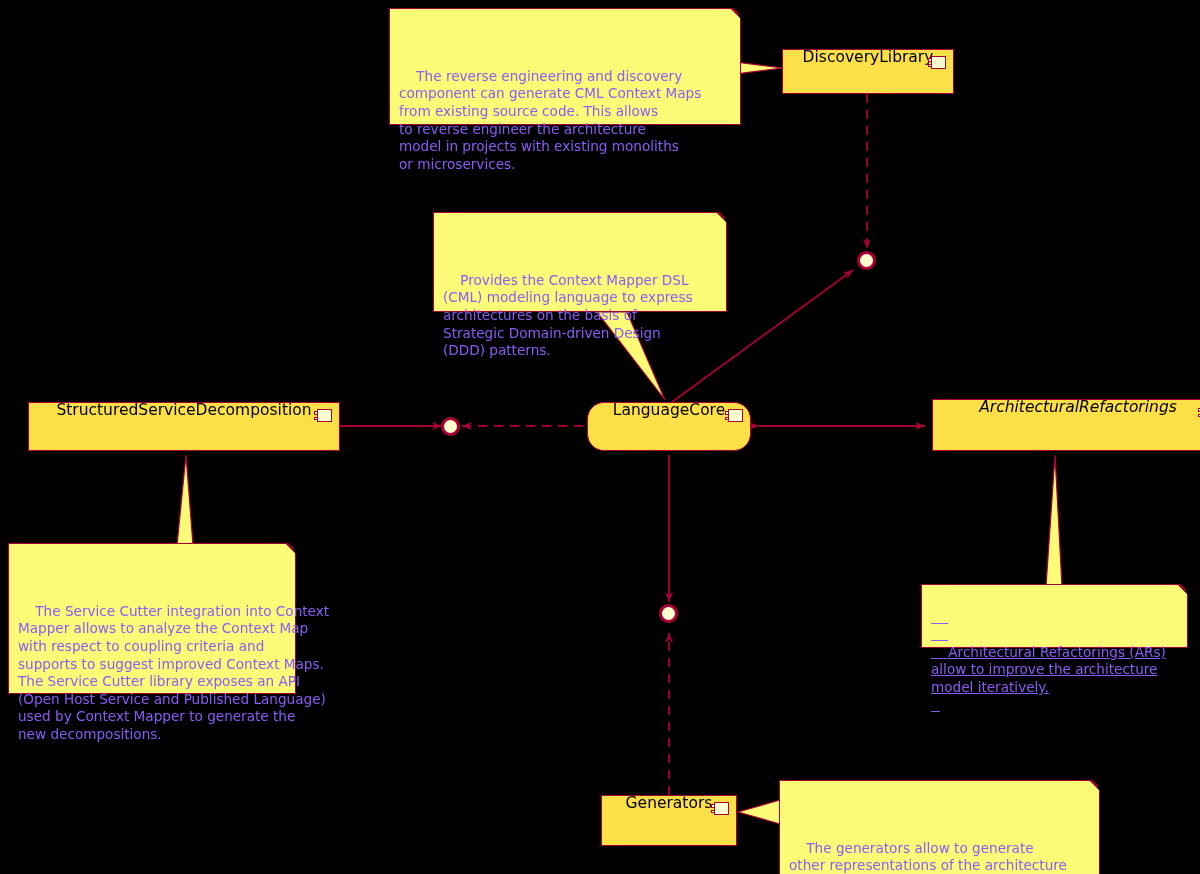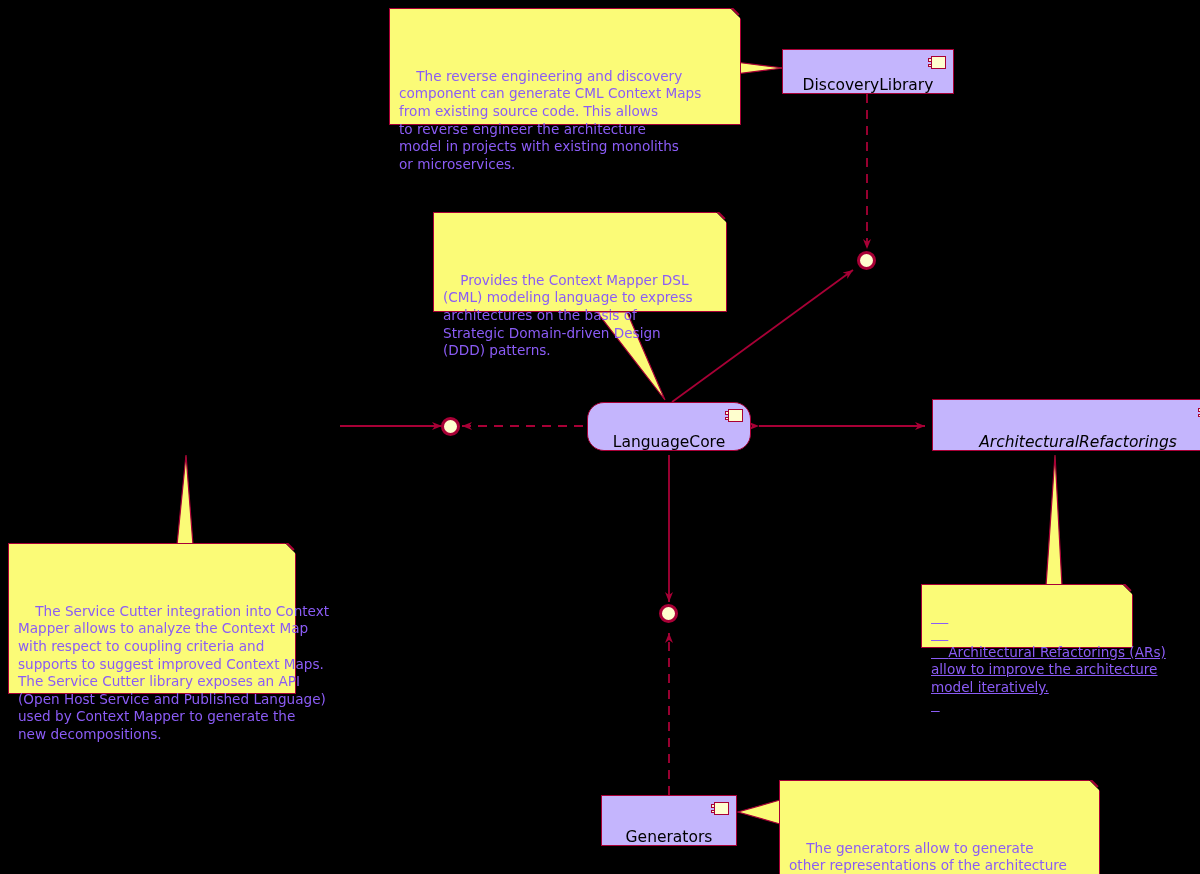--- a/index.html
+++ b/index.html
@@ -19,25 +19,25 @@
     position: absolute;
     left: 0;
     top: 0;
     width: 1200px;
     height: 874px;
     pointer-events: none;
   }
   
   .component {
     position: absolute;
-    background: #c4b5fd;
+    background: #fde047;
     border: 1.6px solid #A80036;
     box-sizing: border-box;
     display: flex;
-    align-items: flex-end;
+    align-items: flex-start;
     justify-content: center;
   }
   .component .cname {
     font-size: 15.5px;
     color: #000000;
     white-space: nowrap;
     padding: 0 16px;
     line-height: 1;
   }
   .comp-icon {
@@ -161,20 +161,28 @@
 
   <div class="component" style="left:782px; top:49px; width:172px; height:45px;">
     <span class="cname">DiscoveryLibrary</span>
     <span class="comp-icon">
       <span class="tab t1"></span>
         <span class="tab t2"></span>
         <span class="body"></span>
     </span>
   </div>
 
+  <div class="component" style="left:28px; top:402px; width:312px; height:49px;">
+    <span class="cname">StructuredServiceDecomposition</span>
+    <span class="comp-icon">
+      <span class="tab t1"></span>
+        <span class="tab t2"></span>
+        <span class="body"></span>
+    </span>
+  </div>
 
   <div class="component" style="left:587px; top:402px; width:164px; height:49px;border-radius:17px;">
     <span class="cname">LanguageCore</span>
     <span class="comp-icon">
       <span class="tab t1"></span>
         <span class="tab t2"></span>
         <span class="body"></span>
     </span>
   </div>
 
@@ -223,21 +231,21 @@
     <span>The Service Cutter integration into Context
 Mapper allows to analyze the Context Map
 with respect to coupling criteria and
 supports to suggest improved Context Maps.
 The Service Cutter library exposes an API
 (Open Host Service and Published Language)
 used by Context Mapper to generate the
 new decompositions.</span>
   </div>
 
-  <div class="note" style="left:921px; top:584px; width:212px; height:64px;text-decoration:underline;">
+  <div class="note" style="left:921px; top:584px; width:267px; height:64px;text-decoration:underline;">
     <span class="fold"></span>
     <span class="fold-edge"></span>
     <span>Architectural Refactorings (ARs)
 allow to improve the architecture
 model iteratively.</span>
   </div>
 
   <div class="note" style="left:779px; top:780px; width:321px; height:100px;">
     <span class="fold"></span>
     <span class="fold-edge"></span>

